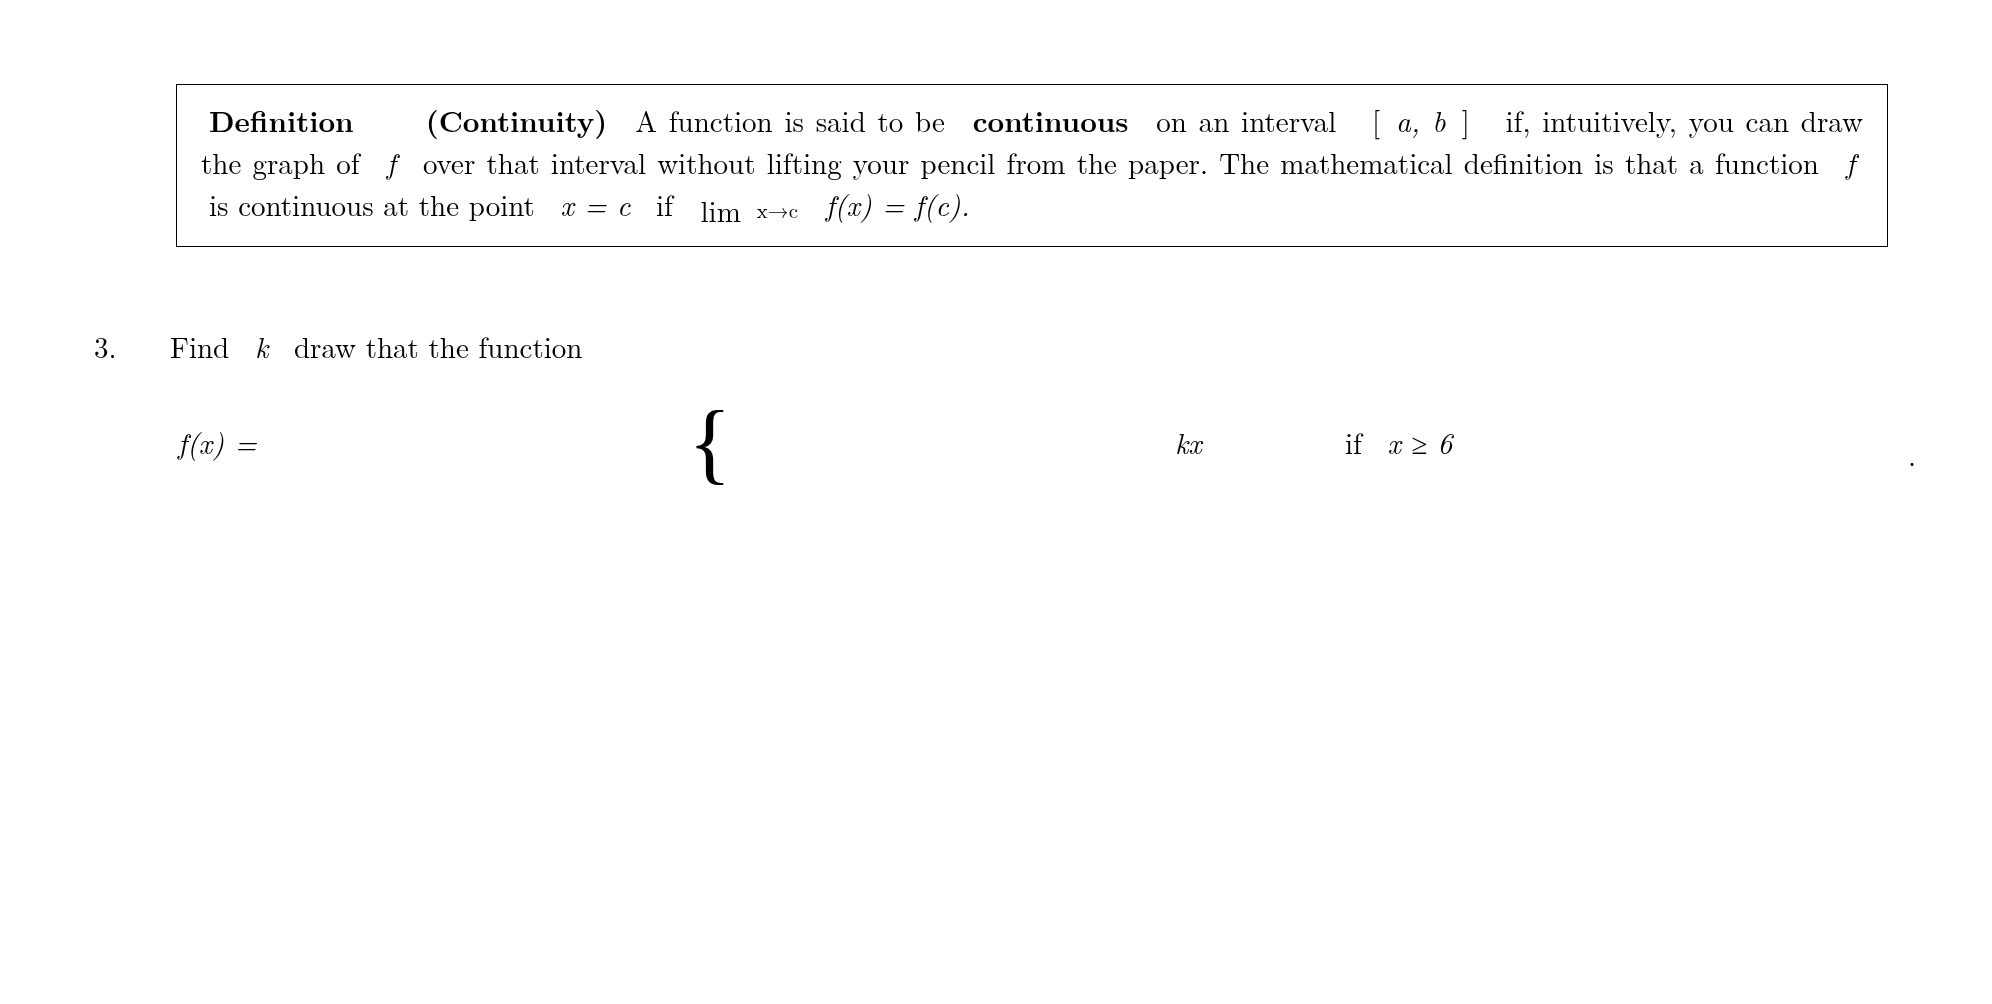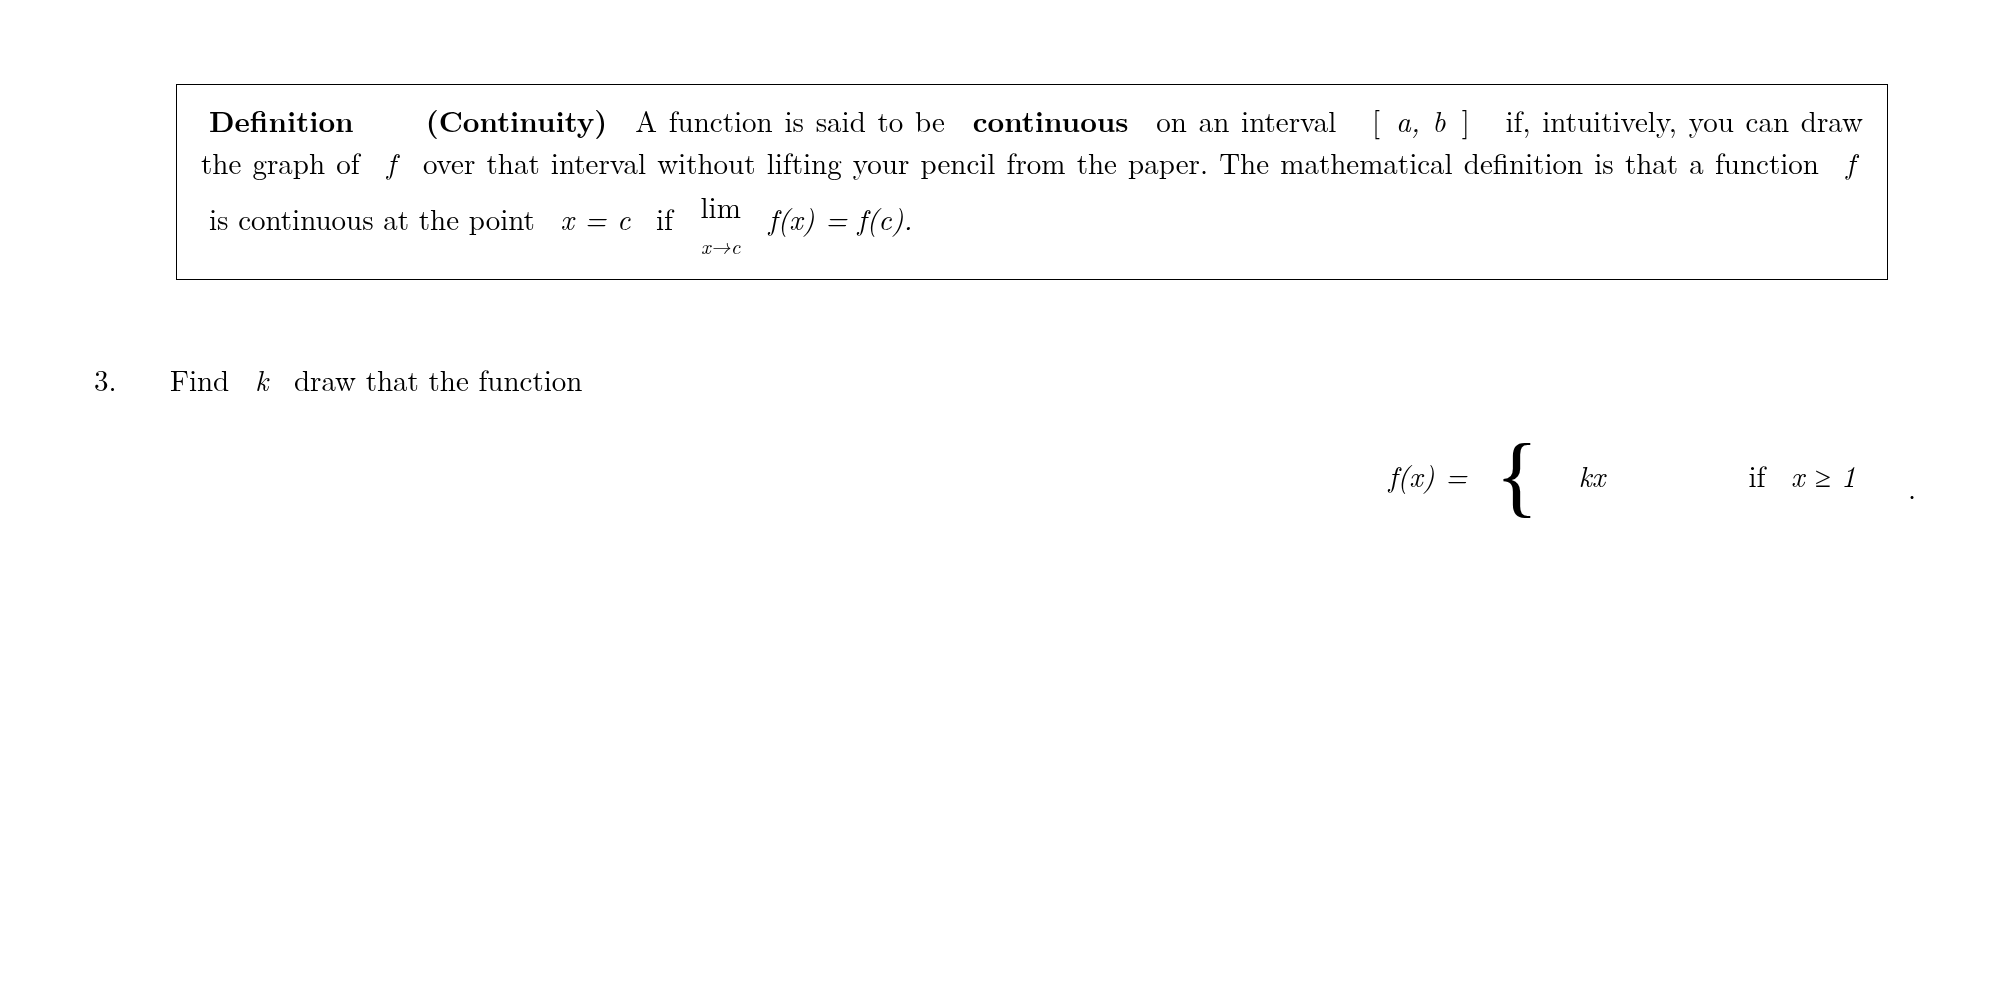--- a/index.html
+++ b/index.html
@@ -37,21 +37,21 @@
     }
     .problem-number {
       min-width: 50px;
       margin-right: 10px;
     }
     .problem-body {
       flex: 1;
     }
     .piecewise-container {
       display: flex;
-      justify-content: flex-end;
+      justify-content: space-between;
       align-items: center;
       margin-top: 30px;
       margin-bottom: 30px;
       gap: 12px;
     }
     .fx {
       font-style: italic;
     }
     .brace {
       font-size: 90px;
@@ -75,29 +75,28 @@
     .case-cond {
       text-align: left;
     }
     .sup {
       font-size: 0.7em;
       vertical-align: super;
       line-height: 0;
     }
     .limit {
       display: inline-flex;
-      flex-direction: column;
+      flex-direction: row;
       align-items: center;
       vertical-align: middle;
       line-height: 1.0;
       margin: 0 2px;
     }
     .limit .lbot {
       font-size: 0.72em;
-      font-style: italic;
     }
     .period-after {
       align-self: flex-end;
       margin-bottom: 12px;
     }
     .closing {
       margin-top: 60px;
       margin-left: 50px;
     }
     .nowrap {
@@ -137,21 +136,21 @@
     <span> draw that the function</span>
 
     <div class="piecewise-container">
       <span class="fx">f(x) = </span>
       <span class="brace">{</span>
       <div class="cases">
         <div class="case-row">
           <span class="case-expr italic">kx</span>
           <span class="case-cond">
             <span>if </span>
-            <span class="italic">x ≥ 1</span>
+            <span class="italic">x ≥ 6</span>
           </span>
         </div>
       </div>
       <span class="period-after">.</span>
     </div>
 
   </div>
 </div>
 
 </body></html>

